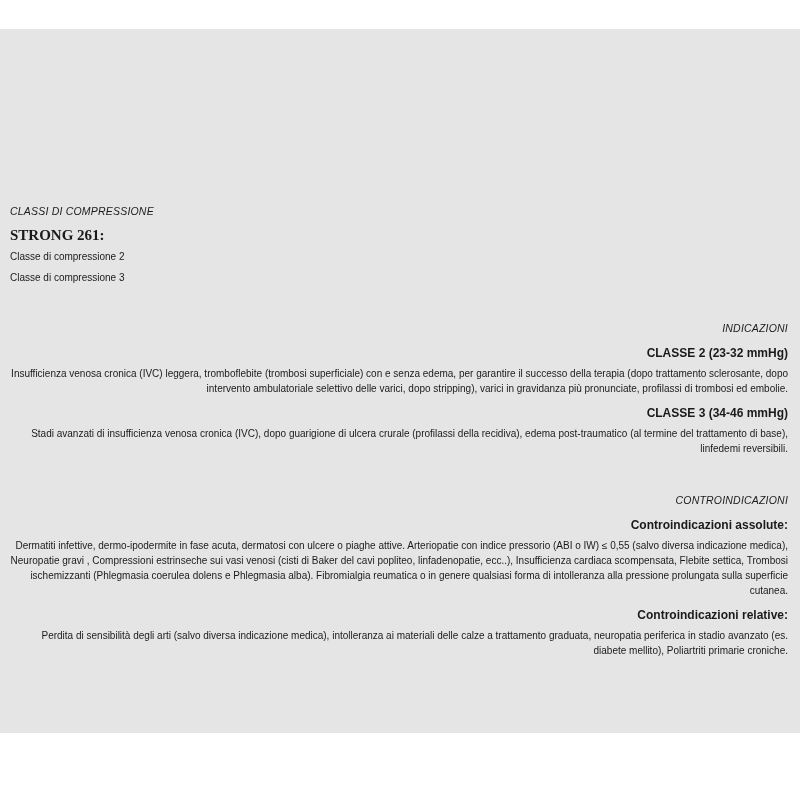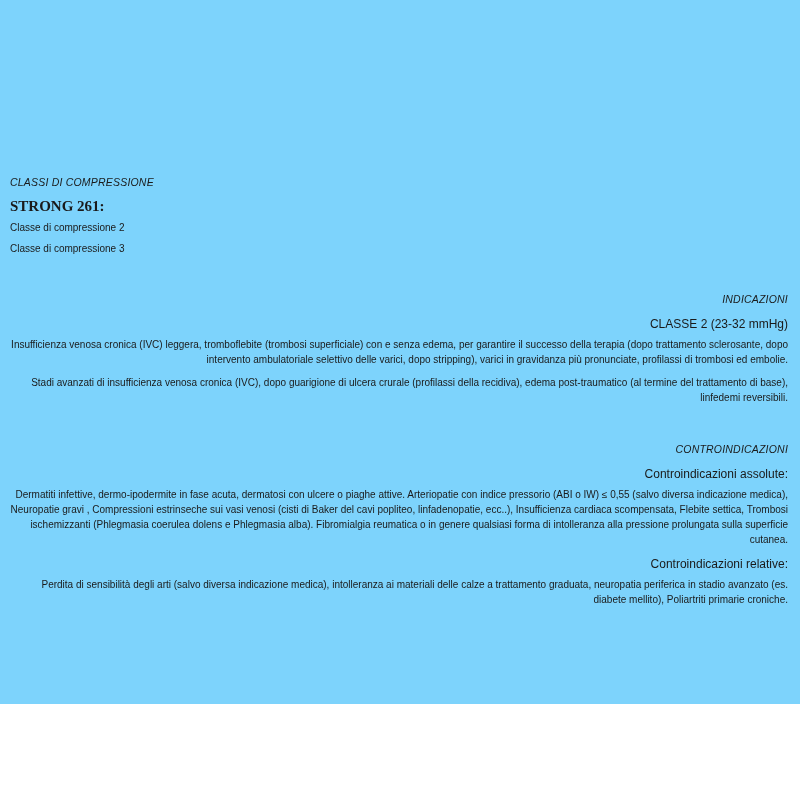--- a/index.html
+++ b/index.html
@@ -5,24 +5,25 @@
   * { box-sizing: border-box; }
   html, body {
     margin: 0;
     padding: 0;
     background: #ffffff;
   }
   .page {
     position: relative;
     width: 800px;
     height: 704px;
-    background: #7dd3fc;
+    background: #e5e5e5;
     overflow: hidden;
     font-family: "Liberation Sans", "DejaVu Sans", sans-serif;
     color: #1a1a1a;
+    margin-top: 29px;
   }
   .doc {
     padding: 176px 12px 0 10px;
   }
   .section + .section {
     margin-top: 38px;
     text-align: right;
   }
   .section-heading {
     font-style: italic;
@@ -40,21 +41,21 @@
     margin: 0 0 8px 0;
     font-family: Liberation Serif, serif;
   }
   .def-text {
     font-size: 10px;
     line-height: 13px;
     margin: 0 0 8px 0;
   }
   .block-label {
     font-size: 12px;
-    font-weight: 400;
+    font-weight: 700;
     line-height: 14px;
     margin: 10px 0 6px 0;
   }
   .block-para {
     font-size: 10px;
     line-height: 15px;
     margin: 0 0 8px 0;
   }
 </style>
 </head>
@@ -67,20 +68,21 @@
       <h2 class="section-heading">CLASSI DI COMPRESSIONE</h2>
       <p class="def-label">STRONG 261:</p>
       <p class="def-text">Classe di compressione 2</p>
       <p class="def-text">Classe di compressione 3</p>
     </div>
 
     <div class="section">
       <h2 class="section-heading">INDICAZIONI</h2>
       <p class="block-label" style="margin-top:0">CLASSE 2 (23-32 mmHg)</p>
       <p class="block-para">Insufficienza venosa cronica (IVC) leggera, tromboflebite (trombosi superficiale) con e senza edema, per garantire il successo della terapia (dopo trattamento sclerosante, dopo intervento ambulatoriale selettivo delle varici, dopo stripping), varici in gravidanza più pronunciate, profilassi di trombosi ed embolie.</p>
+      <p class="block-label">CLASSE 3 (34-46 mmHg)</p>
       <p class="block-para">Stadi avanzati di insufficienza venosa cronica (IVC), dopo guarigione di ulcera crurale (profilassi della recidiva), edema post-traumatico (al termine del trattamento di base), linfedemi reversibili.</p>
     </div>
 
     <div class="section">
       <h2 class="section-heading">CONTROINDICAZIONI</h2>
       <p class="block-label" style="margin-top:0">Controindicazioni assolute:</p>
       <p class="block-para">Dermatiti infettive, dermo-ipodermite in fase acuta, dermatosi con ulcere o piaghe attive. Arteriopatie con indice pressorio (ABI o IW) ≤ 0,55 (salvo diversa indicazione medica), Neuropatie gravi , Compressioni estrinseche sui vasi venosi (cisti di Baker del cavi popliteo, linfadenopatie, ecc..), Insufficienza cardiaca scompensata, Flebite settica, Trombosi ischemizzanti (Phlegmasia coerulea dolens e Phlegmasia alba). Fibromialgia reumatica o in genere qualsiasi forma di intolleranza alla pressione prolungata sulla superficie cutanea.</p>
       <p class="block-label">Controindicazioni relative:</p>
       <p class="block-para">Perdita di sensibilità degli arti (salvo diversa indicazione medica), intolleranza ai materiali delle calze a trattamento graduata, neuropatia periferica in stadio avanzato (es. diabete mellito), Poliartriti primarie croniche.</p>
     </div>

